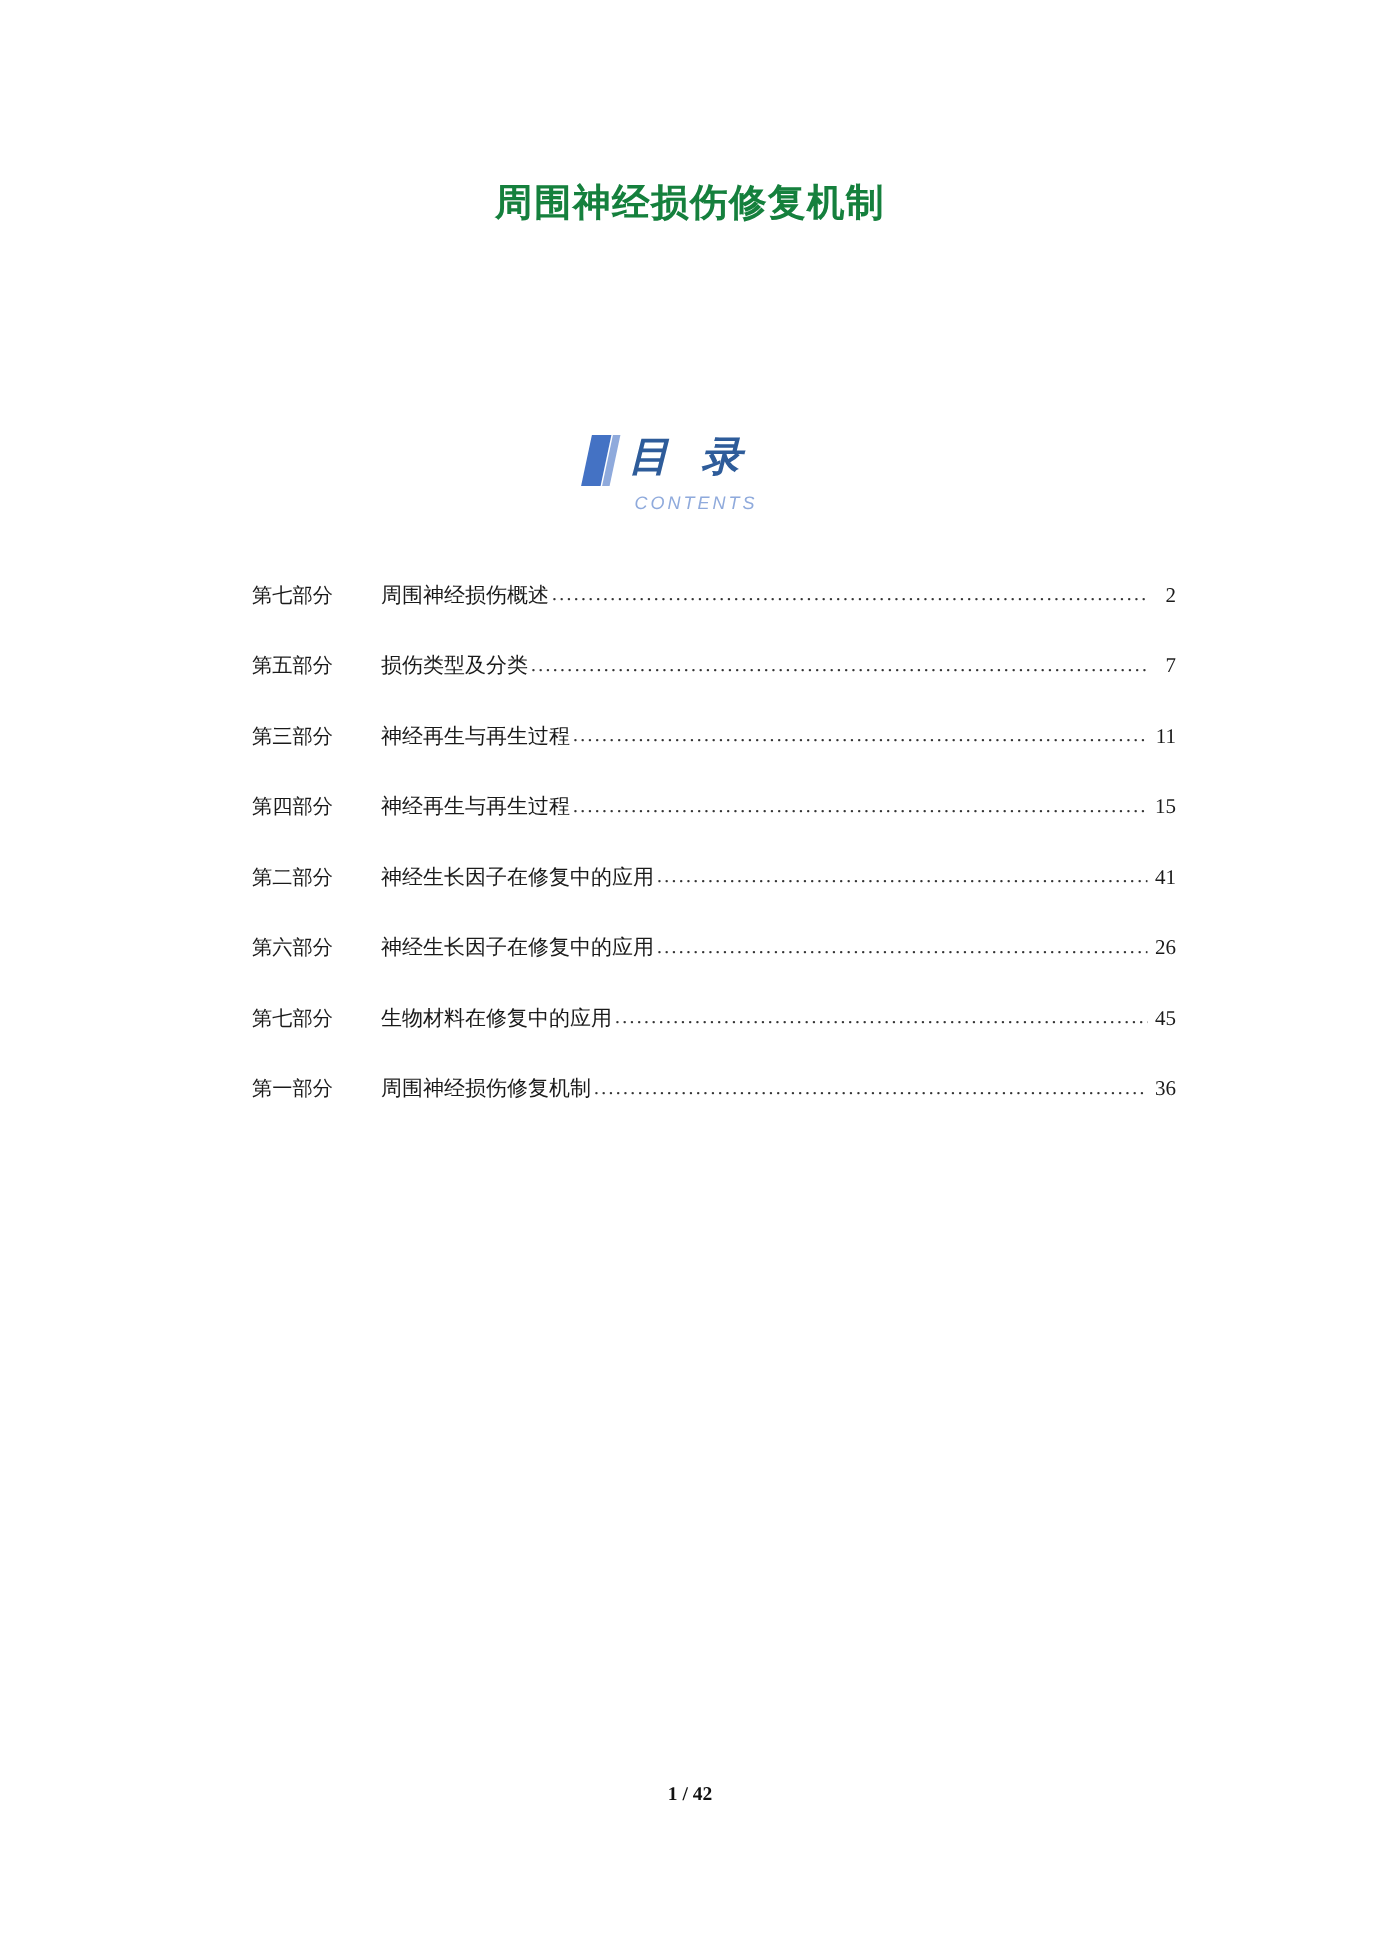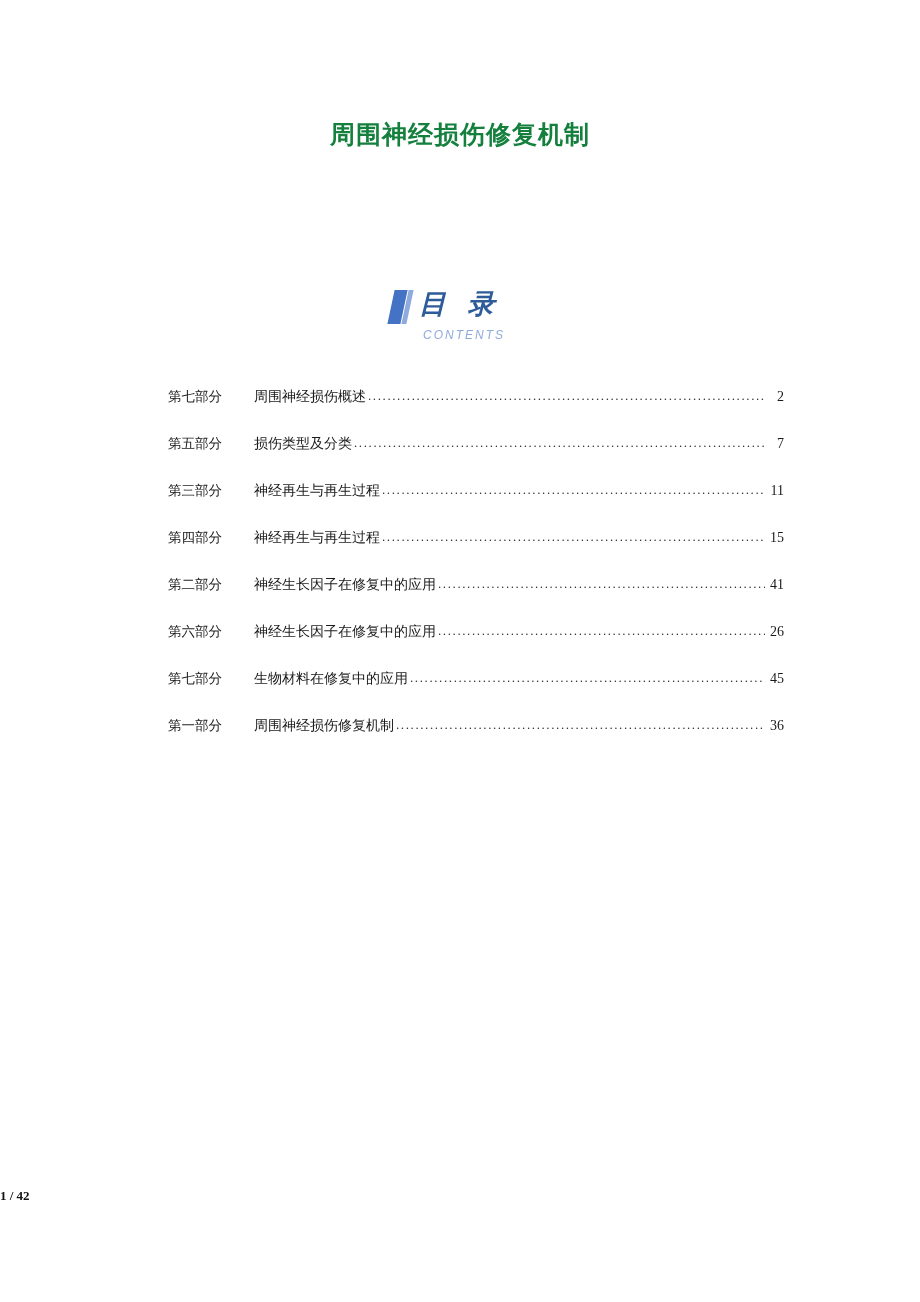--- a/index.html
+++ b/index.html
@@ -140,20 +140,21 @@
     text-align: right;
     min-width: 18px;
   }
 
   
   .footer {
     position: absolute;
     left: 0;
     top: 1188px;
     width: 920px;
+    text-align: center;
     font-family: "Liberation Serif", serif;
     font-size: 13px;
     font-weight: bold;
     color: #111;
   }
 </style>
 </head>
 <body>
 
 <div class="page">

